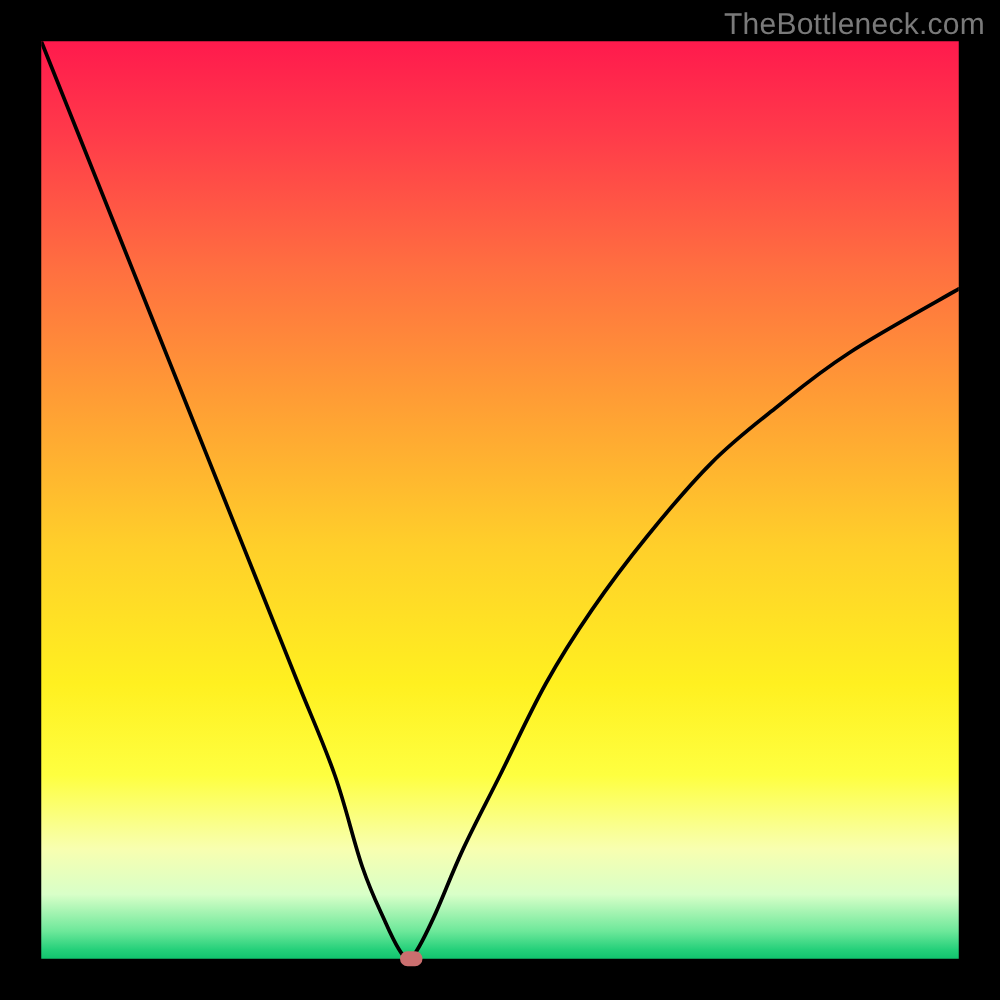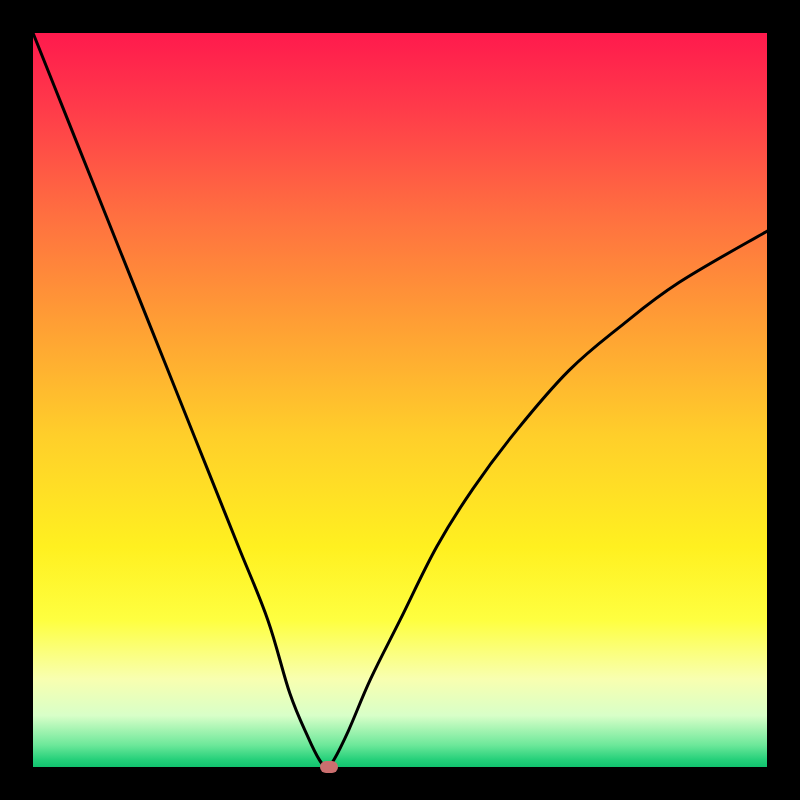--- a/index.html
+++ b/index.html
@@ -62,20 +62,21 @@
     height: 12px;
     border-radius: 6px;
     background: #cb6f6f;
     transform: translate(-50%, -50%);
   }
 </style>
 </head>
 <body>
 
 <div class="outer">
+  <div class="watermark">TheBottleneck.com</div>
 
   <div class="plot">
     <svg class="curve" viewBox="0 0 734 734" preserveAspectRatio="none">
       <path id="curve-path" fill="none" stroke="#000000" stroke-width="3" stroke-linejoin="round" stroke-linecap="round" d="M 0.00 0.00 C 5.28 13.21, 18.79 46.98, 29.36 73.40 C 39.93 99.82, 48.15 120.38, 58.72 146.80 C 69.29 173.22, 77.51 193.78, 88.08 220.20 C 98.65 246.62, 106.87 267.18, 117.44 293.60 C 128.01 320.02, 136.23 340.58, 146.80 367.00 C 157.37 393.42, 165.59 413.98, 176.16 440.40 C 186.73 466.82, 194.95 487.38, 205.52 513.80 C 216.09 540.22, 225.63 560.78, 234.88 587.20 C 244.13 613.62, 249.63 639.46, 256.90 660.60 C 264.17 681.74, 269.97 692.75, 275.25 704.64 C 280.53 716.53, 282.96 721.38, 286.26 726.66 C 289.56 731.94, 290.96 734.00, 293.60 734.00 C 296.24 734.00, 296.98 733.27, 300.94 726.66 C 304.90 720.05, 309.01 711.83, 315.62 697.30 C 322.23 682.77, 328.39 665.74, 337.64 645.92 C 346.89 626.10, 355.11 610.98, 367.00 587.20 C 378.89 563.42, 390.49 537.58, 403.70 513.80 C 416.91 490.02, 425.87 476.22, 440.40 455.08 C 454.93 433.94, 467.26 417.50, 484.44 396.36 C 501.62 375.22, 517.32 356.14, 535.82 337.64 C 554.32 319.14, 567.38 309.45, 587.20 293.60 C 607.02 277.75, 619.50 266.74, 645.92 249.56 C 672.34 232.38, 718.15 207.43, 734.00 198.18"></path>
     </svg>
     <div id="marker" class="dot" style="left: 295.802px; top: 734px; background: rgb(203, 111, 111);"></div>
   </div>
 </div>
 
 </body></html>

